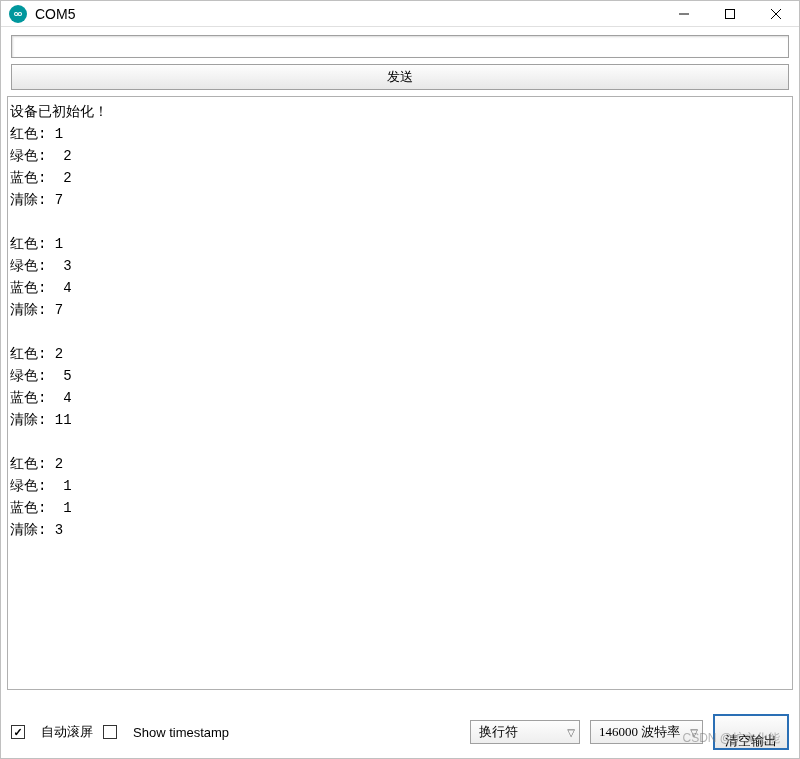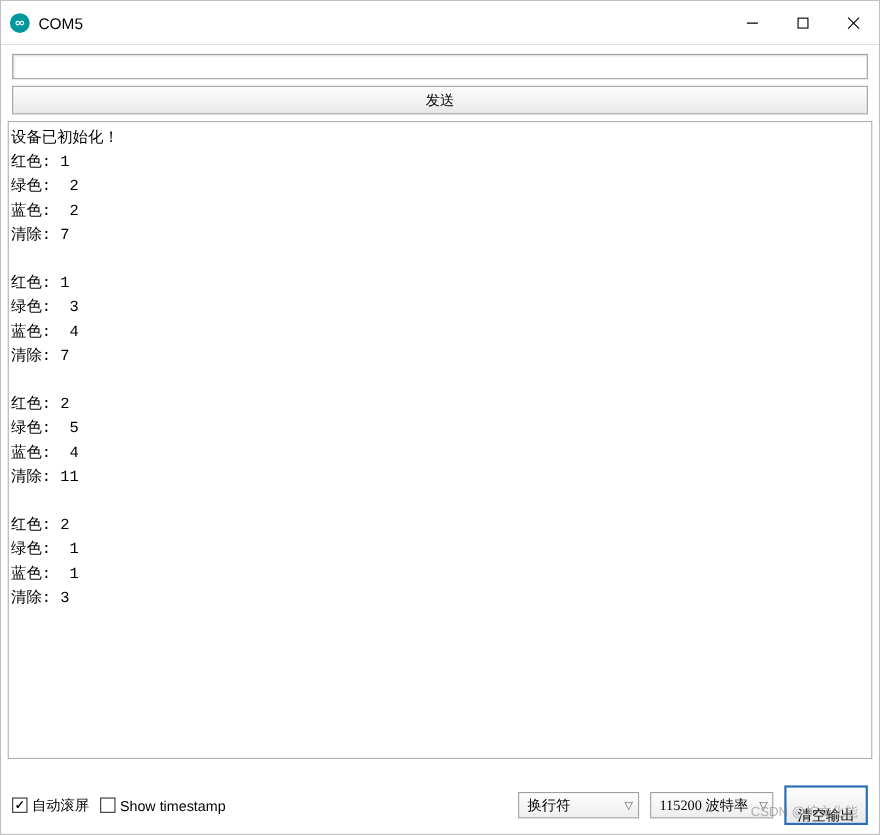--- a/index.html
+++ b/index.html
@@ -12,21 +12,21 @@
     }
     .window {
       width: 800px;
       height: 759px;
       border: 1px solid #c0c0c0;
       background: #fff;
       display: flex;
       flex-direction: column;
     }
     .titlebar {
-      height: 40px;
+      height: 26px;
       display: flex;
       align-items: center;
       background: #fff;
       border-bottom: 1px solid #e0e0e0;
       padding-left: 8px;
     }
     .app-icon {
       width: 18px;
       height: 18px;
       border-radius: 50%;
@@ -98,21 +98,21 @@
     .bottom-bar {
       display: flex;
       align-items: center;
       padding: 4px 10px 8px 10px;
       gap: 10px;
       font-size: 13px;
     }
     .check-wrap {
       display: flex;
       align-items: center;
-      gap: 4px;
+      gap: 16px;
       cursor: pointer;
     }
     .checkbox {
       width: 14px;
       height: 14px;
       border: 1px solid #333;
       display: inline-flex;
       align-items: center;
       justify-content: center;
       font-size: 11px;
@@ -216,21 +216,21 @@
     <label class="check-wrap">
       <span class="checkbox"></span>
       <span>Show timestamp</span>
     </label>
     <span class="bottom-spacer"></span>
     <div class="select">
       <span>换行符</span>
       <span class="chev">▽</span>
     </div>
     <div class="select">
-      <span>115200 波特率</span>
+      <span>146000 波特率</span>
       <span class="chev">▽</span>
     </div>
     <button class="btn clear">清空输出</button>
   </div>
 
 </div>
 
 <div class="watermark">CSDN @扩文化能</div>
 
 </body></html>

